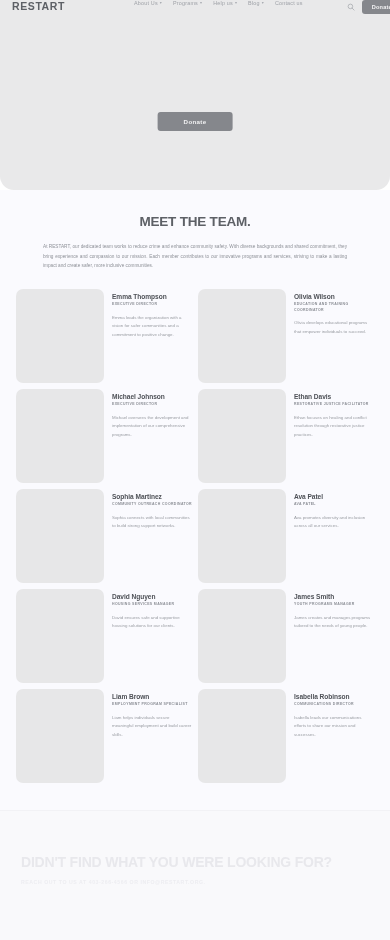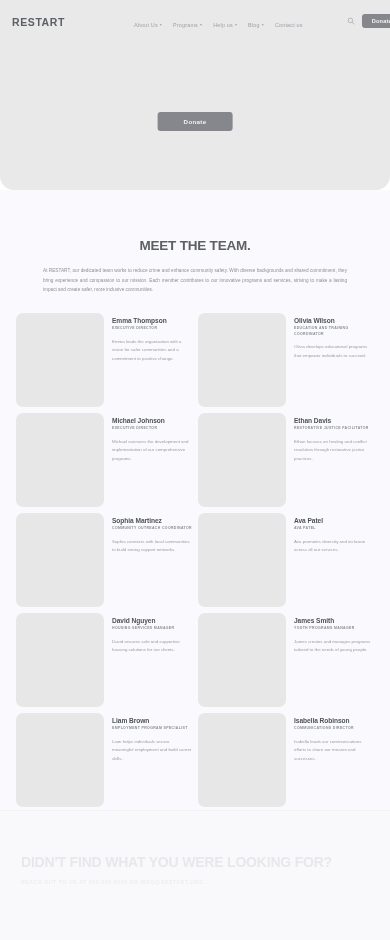--- a/index.html
+++ b/index.html
@@ -18,21 +18,21 @@
     width: 390px; height: 190px;
     background: #e9e9ea;
     border-bottom-left-radius: 14px;
     border-bottom-right-radius: 14px;
   }
 
   
   .navbar {
     position: absolute; top: 0; left: 0;
     width: 390px; height: 28px;
-    display: flex; align-items: flex-end;
+    display: flex; align-items: flex-start;
     padding: 0 12px;
     gap: 44px;
   }
   .brand {
     font-size: 10.5px; font-weight: bold; letter-spacing: .6px;
     color: #5d6066;
   }
   .nav-links {
     display: flex; align-items: center; gap: 11px;
     margin-left: 25px;
@@ -71,21 +71,21 @@
     padding: 6px 26px; cursor: pointer;
   }
 
   
   .team-section {
     position: absolute; top: 190px; left: 0;
     width: 390px; height: 620px;
     background: #fafafe;
   }
   .section-title {
-    margin-top: 48px; text-align: center;
+    margin-top: 24px; text-align: center;
     font-size: 13.5px; font-weight: bold; letter-spacing: -0.2px;
     color: #5d6066;
   }
   .section-intro {
     margin: 13px auto 0; width: 304px;
     font-size: 4.7px; line-height: 2.05;
     color: #8e9198; text-align: justify;
   }
 
   

